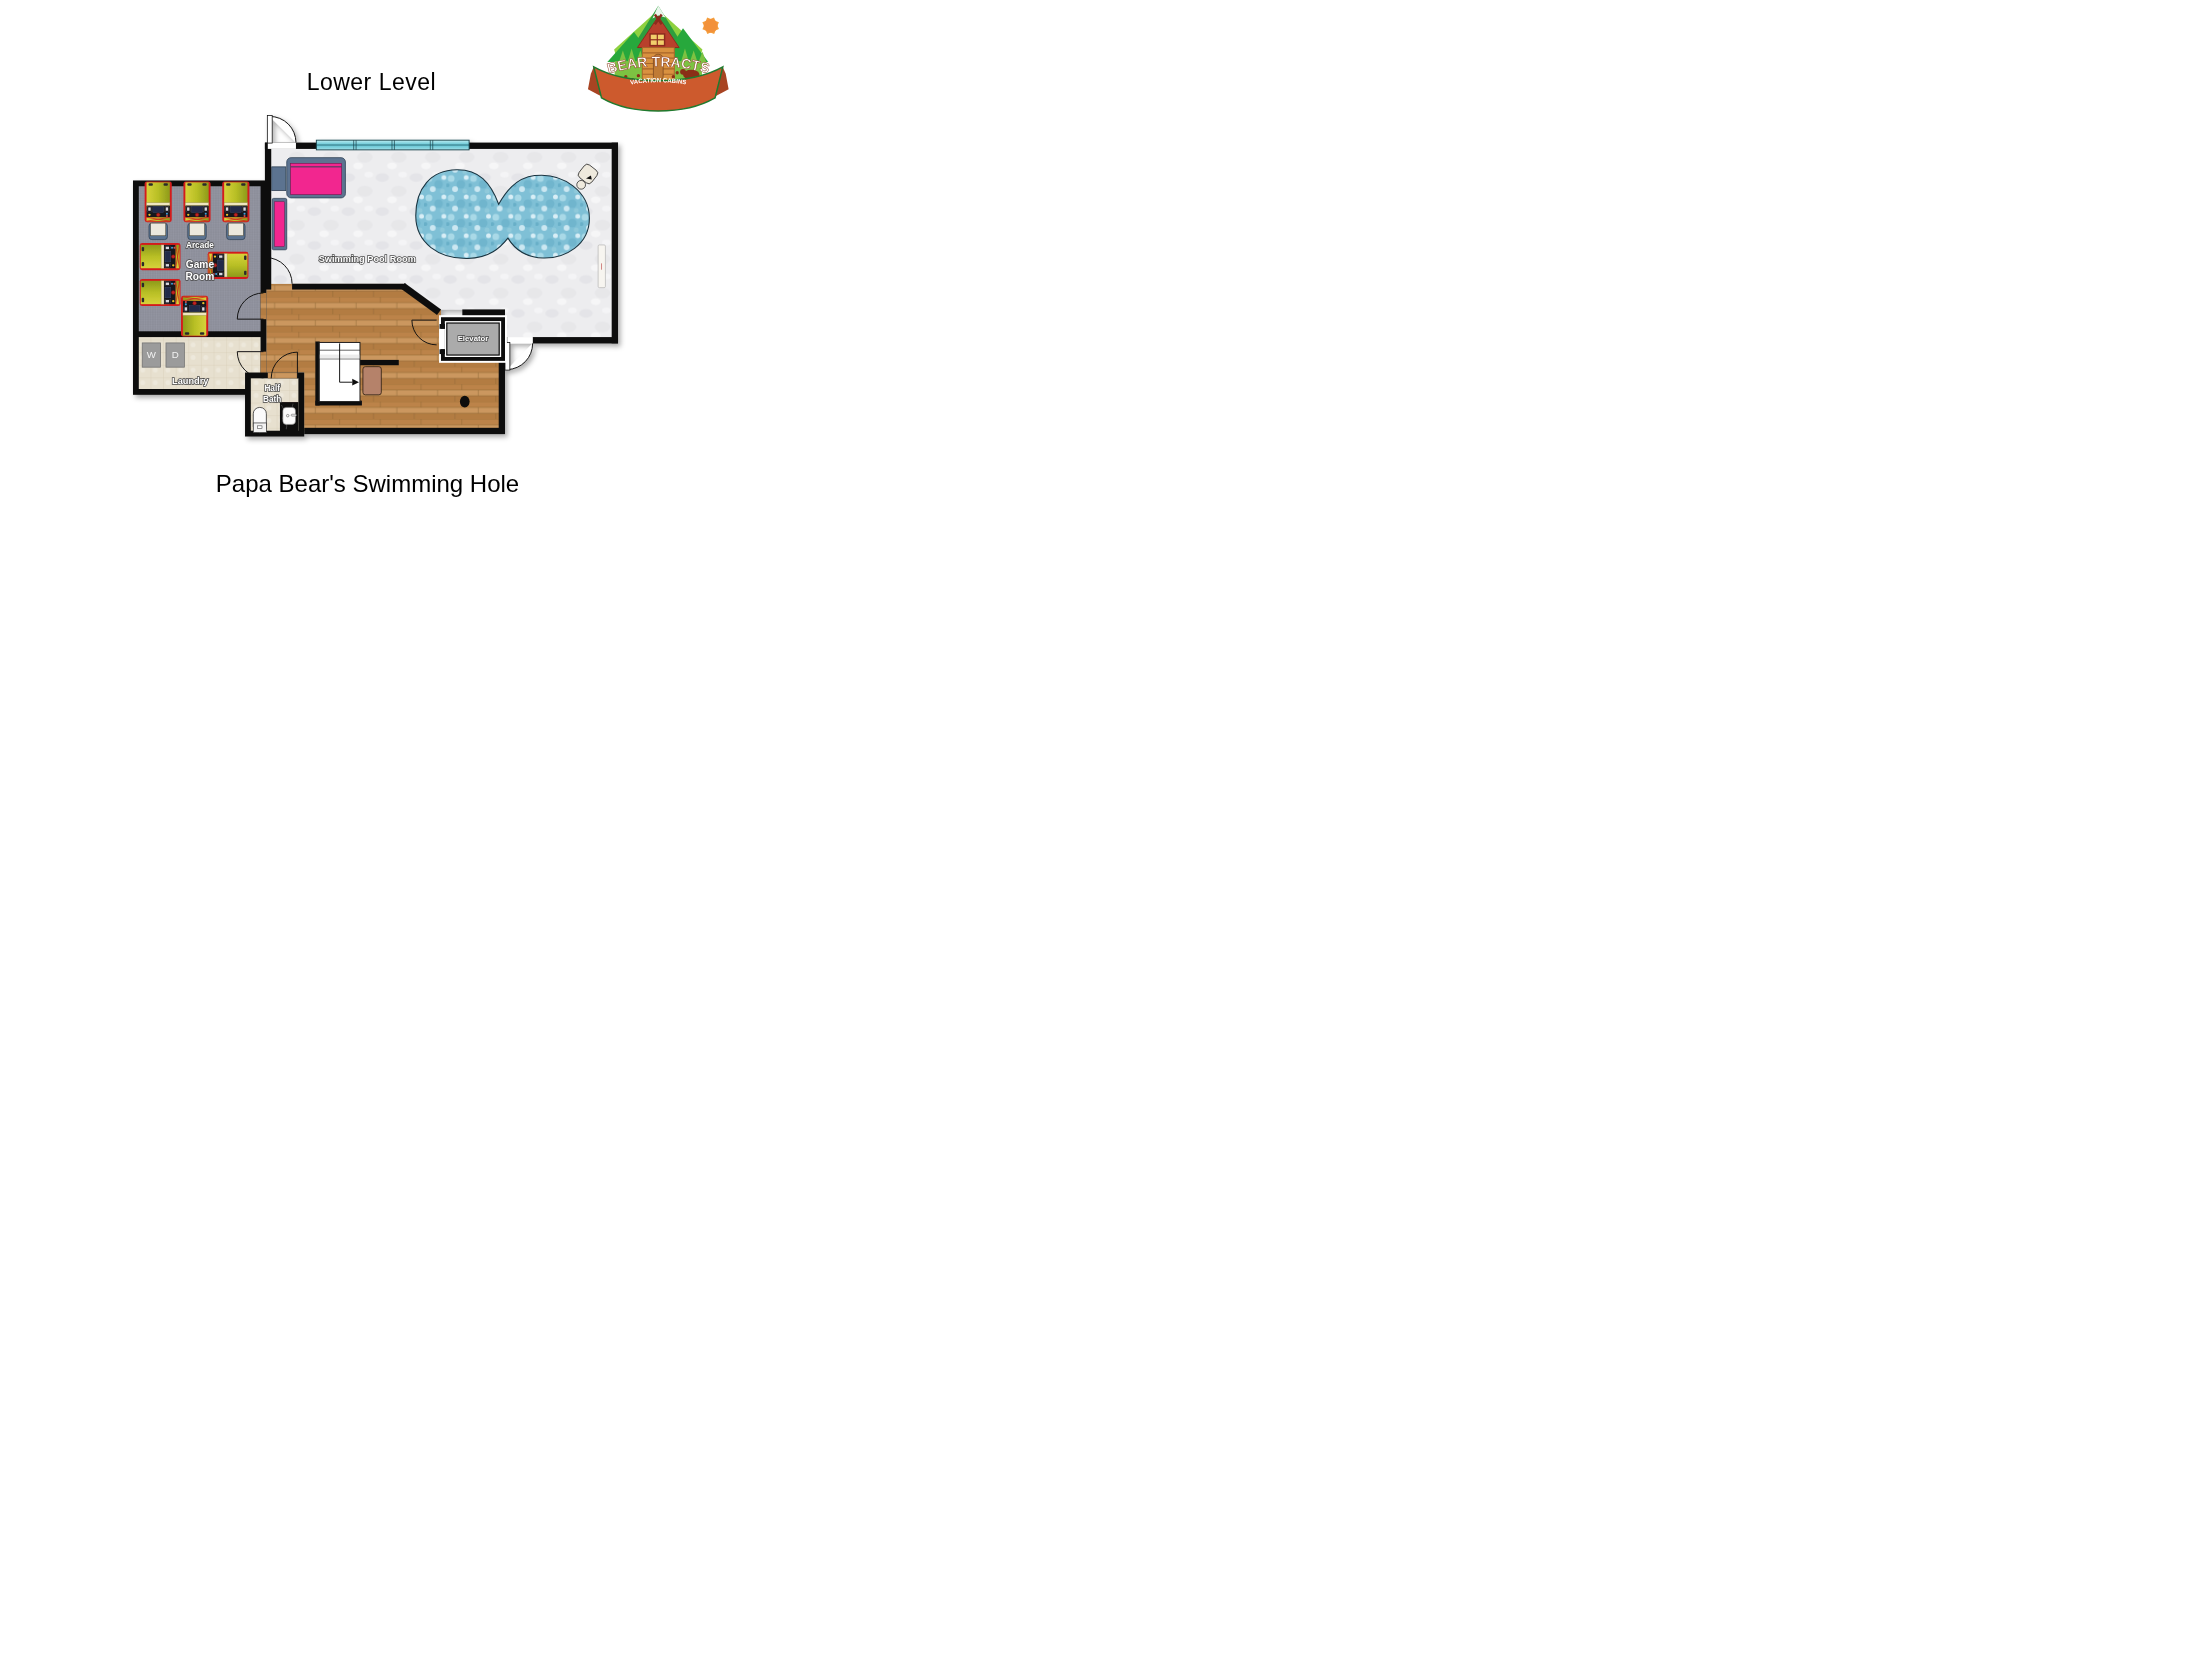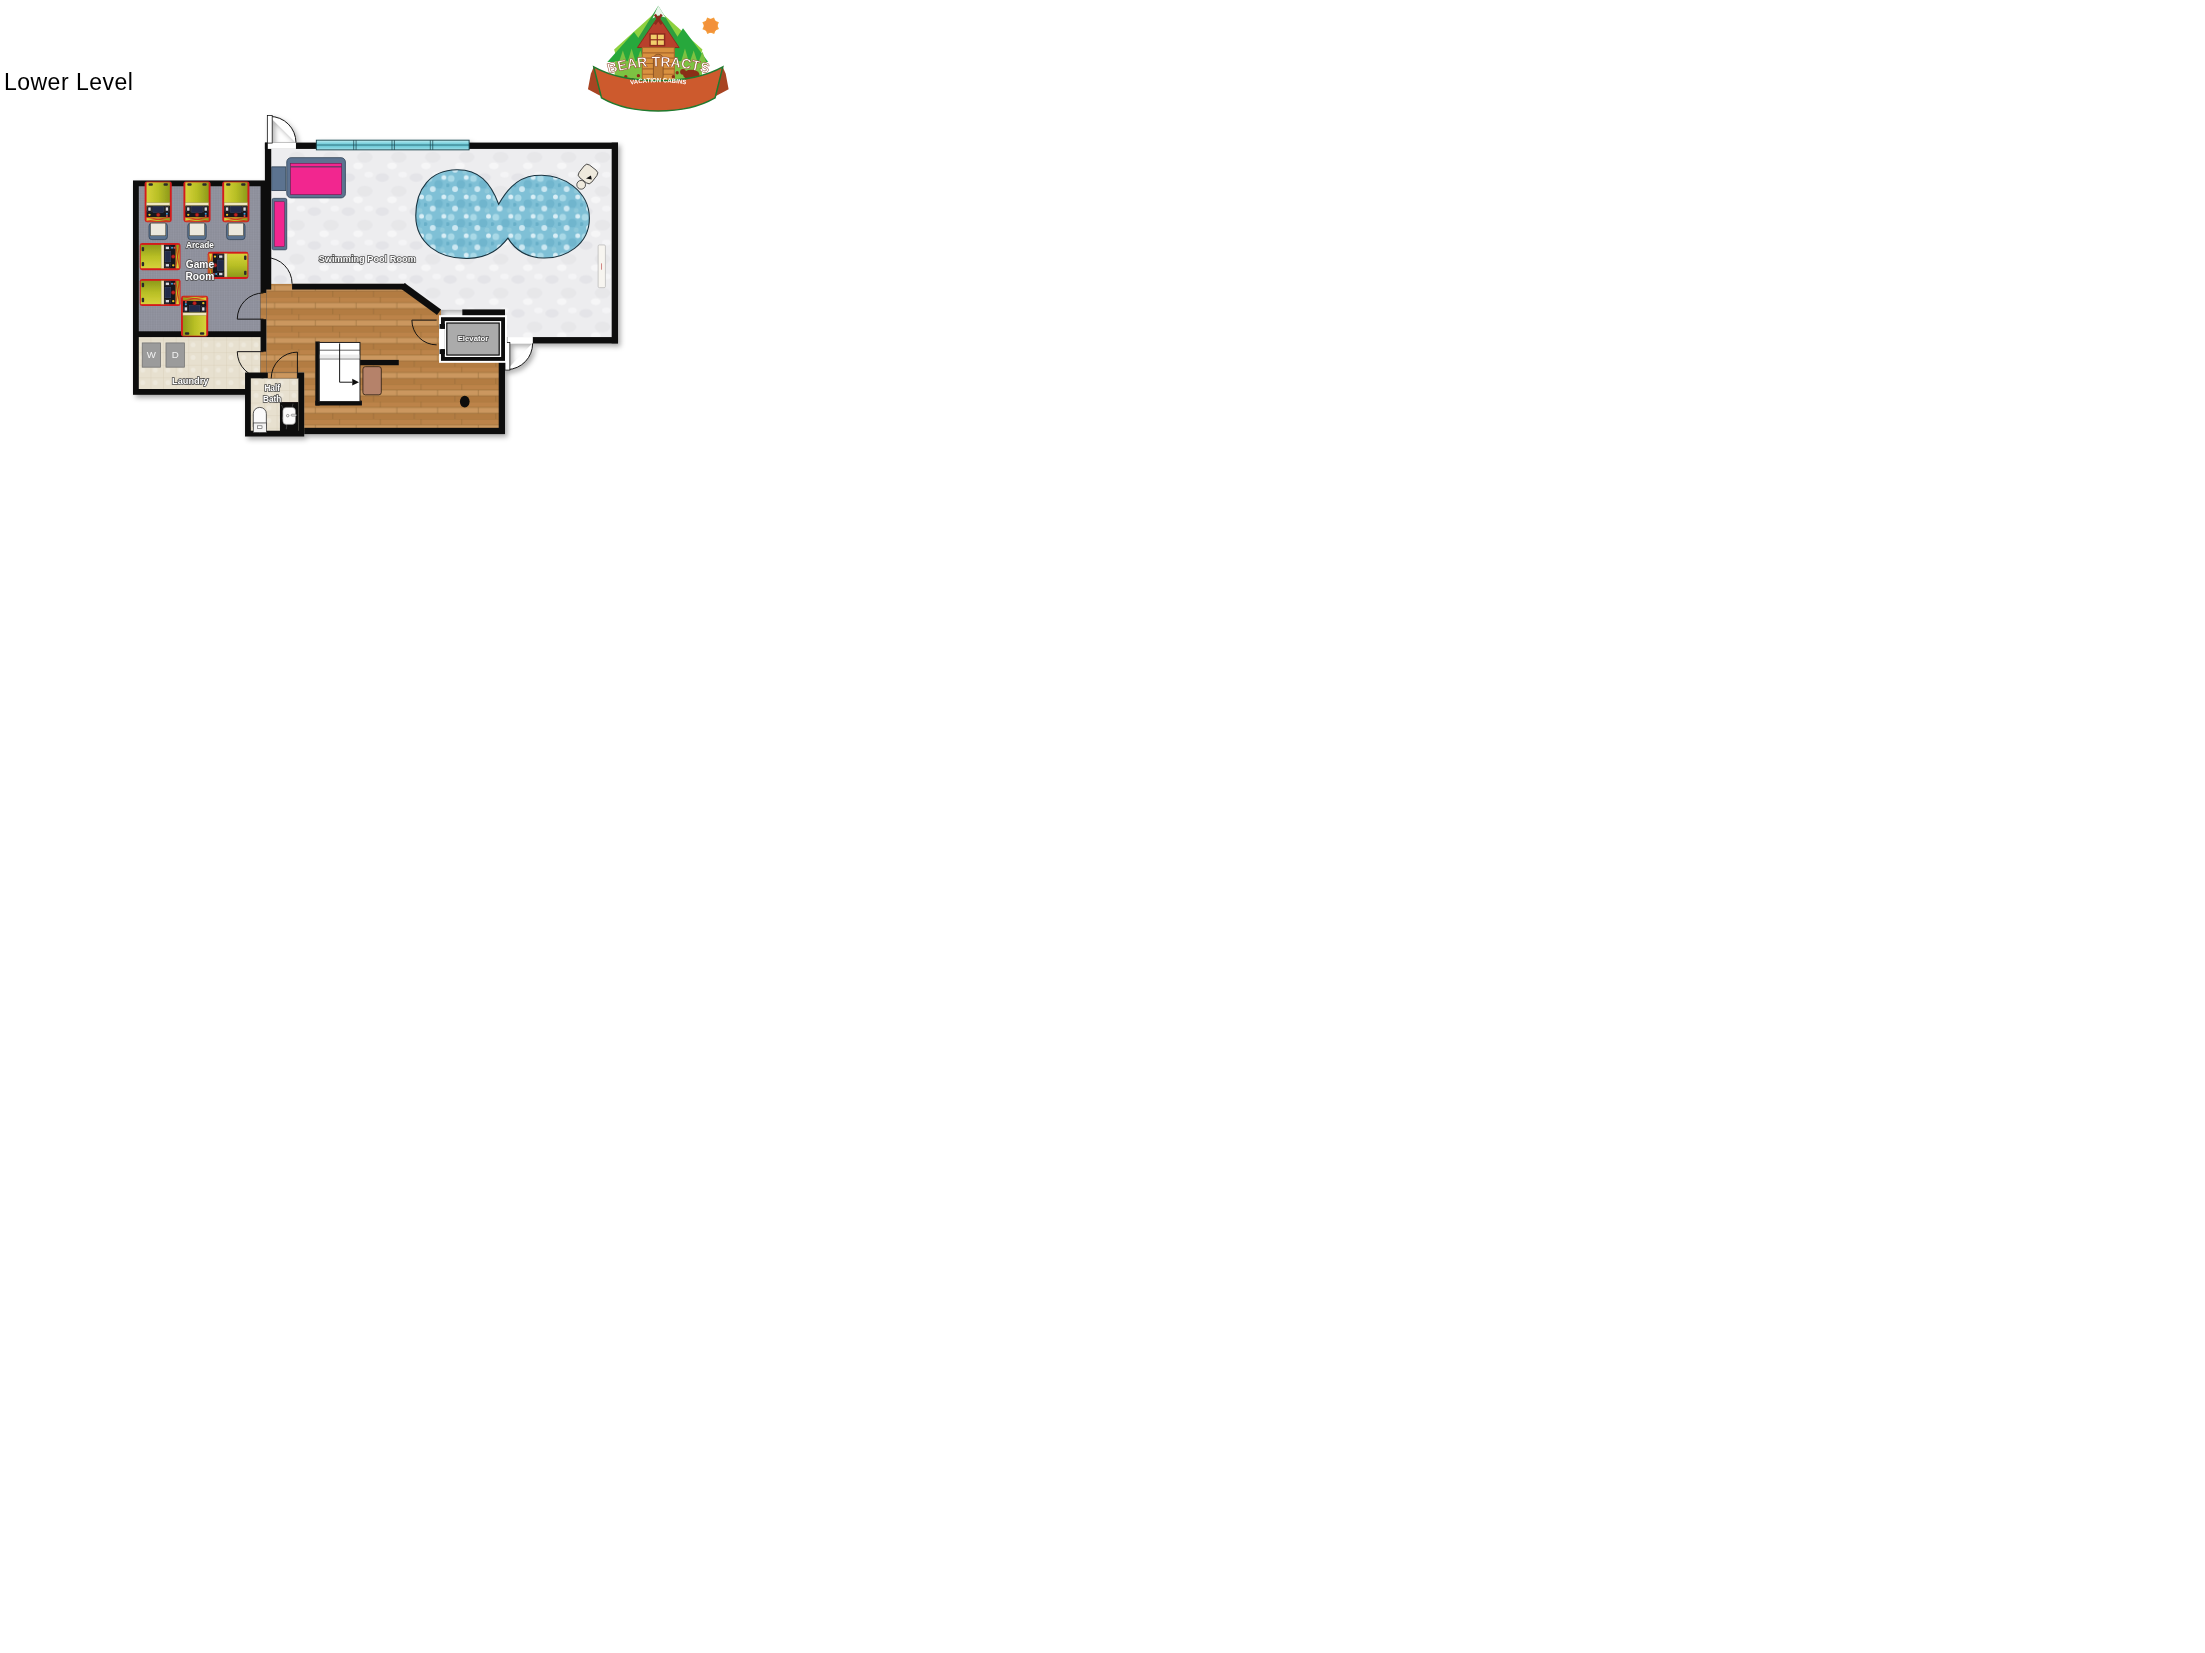--- a/index.html
+++ b/index.html
@@ -1,36 +1,39 @@
 <!DOCTYPE html>
 <html style="font-size:7.8px"><head>
 <meta charset="utf-8">
 <style>
   html,body{margin:0;padding:0;background:#ffffff;}
   .page{position:relative;width:735px;height:551px;background:#fff;overflow:hidden;
         font-family:"Liberation Sans",sans-serif;}
-  .title-top{position:absolute;left:0;top:69px;width:735px;text-align:left;
+  .title-top{position:absolute;left:0;top:69px;width:735px;text-align:center;
              font-size:23px;color:#000;letter-spacing:0.5px;}
   .title-top span{display:inline-block;transform:translateX(3.9px);}
   .title-bottom{position:absolute;left:0;top:470px;width:735px;text-align:center;
                 font-size:24px;color:#000;}
   svg text{font-family:"Liberation Sans",sans-serif;}
   .room-label{fill:#ffffff;stroke:#474747;stroke-width:3px;paint-order:stroke;
               font-weight:bold;text-anchor:middle;}
   .wd-label{fill:#f2f2f2;text-anchor:middle;font-weight:normal;}
 </style>
 </head>
 <body>
 
 <div class="page">
 
   <div class="title-top">
     <span>Lower Level</span>
   </div>
 
+  <div class="title-bottom">
+    <span>Papa Bear's Swimming Hole</span>
+  </div>
 
   <svg width="735" height="551" viewBox="0 0 1515 1136">
     <defs>
       <linearGradient id="ygrad" x1="0" y1="0" x2="1" y2="0">
         <stop offset="0" stop-color="#d6d23a"></stop>
         <stop offset="0.5" stop-color="#b8bf25"></stop>
         <stop offset="1" stop-color="#8e9a1c"></stop>
       </linearGradient>
       <linearGradient id="windowgrad" x1="0" y1="0" x2="0" y2="1">
         <stop offset="0" stop-color="#bdeef3"></stop>

